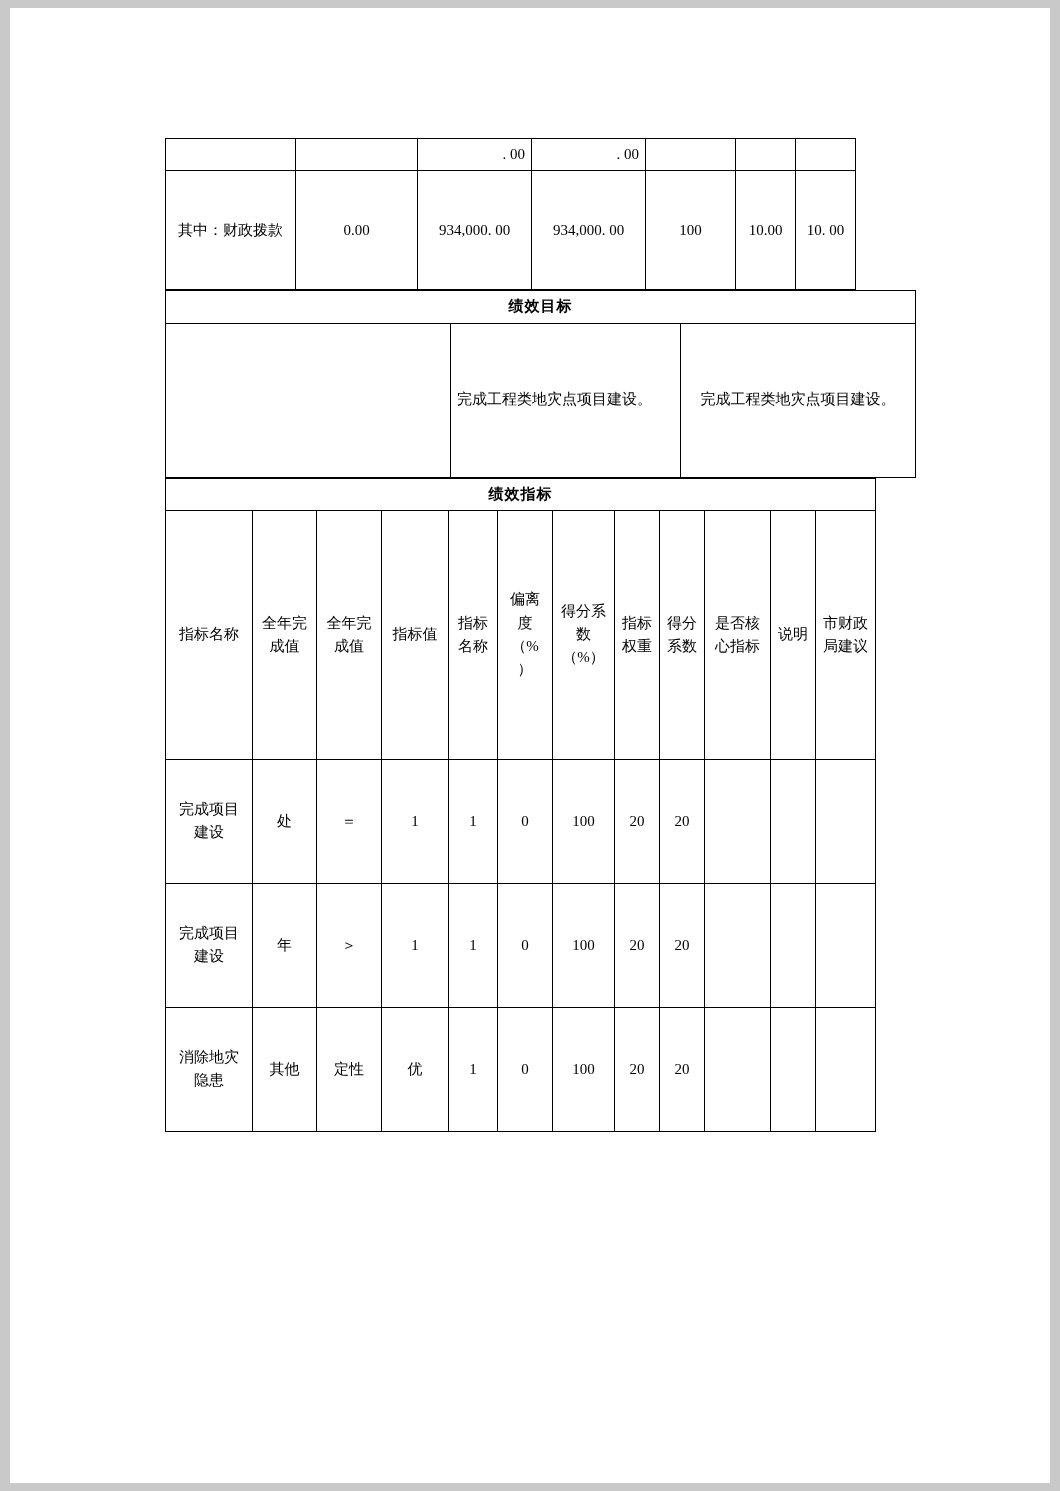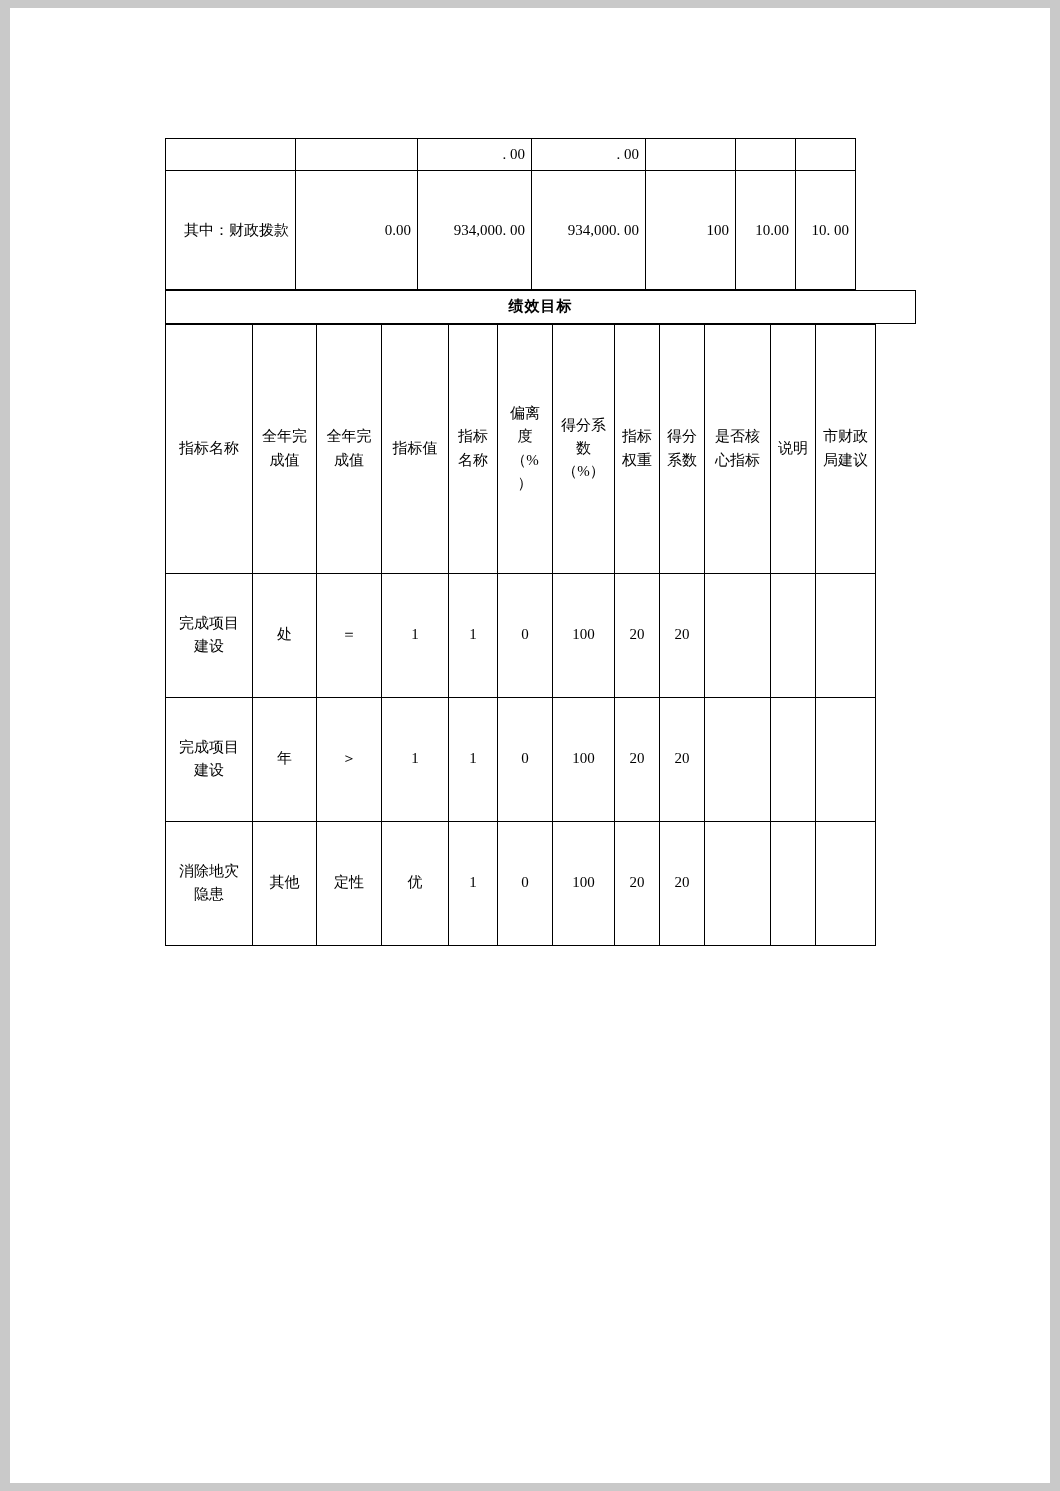--- a/index.html
+++ b/index.html
@@ -40,21 +40,21 @@
     vertical-align: middle;
     color: #000;
     word-wrap: break-word;
   }
   .num {
     text-align: right;
     padding-right: 8px;
   }
   .rt  { text-align: right; }
   .lt  { text-align: left; }
-  .tall-row td { height: 110px; }
+  .tall-row td { height: 110px; text-align: center; }
   .section-title td {
     text-align: center;
     font-weight: bold;
     font-size: 19px;
     font-family: "DejaVu Sans", "Liberation Sans", sans-serif;
     padding: 10px 0;
     letter-spacing: 1px;
   }
   .hdr td {
     text-align: center;
@@ -125,40 +125,48 @@
 
     <table class="doc">
       <colgroup>
         <col style="width:285px">
         <col style="width:230px">
         <col style="width:235px">
       </colgroup>
       <tbody>
         <tr class="section-title">
           <td colspan="3">绩效目标</td>
+        </tr>
+        <tr>
+          <td class="goal-cell"></td>
+          <td class="goal-cell">完成工程类地灾点项目建设。</td>
+          <td class="goal-cell c">完成工程类地灾点项目建设。</td>
         </tr>
       </tbody>
     </table>
 
     <table class="doc">
       <colgroup>
         <col style="width:87px">
         <col style="width:64px">
         <col style="width:65px">
         <col style="width:67px">
         <col style="width:49px">
         <col style="width:55px">
         <col style="width:62px">
         <col style="width:45px">
         <col style="width:45px">
         <col style="width:66px">
         <col style="width:45px">
         <col style="width:60px">
       </colgroup>
       <tbody>
+        <tr class="section-title">
+          <td colspan="12">绩效指标</td>
+        </tr>
         <tr>
           <td class="vhead">指标名称</td>
           <td class="vhead">全年完成值</td>
           <td class="vhead">全年完成值</td>
           <td class="vhead">指标值</td>
           <td class="vhead narrow">指标名称</td>
           <td class="vhead narrow">偏离度（%）</td>
           <td class="vhead">得分系数（%）</td>
           <td class="vhead narrow">指标权重</td>
           <td class="vhead narrow">得分系数</td>

